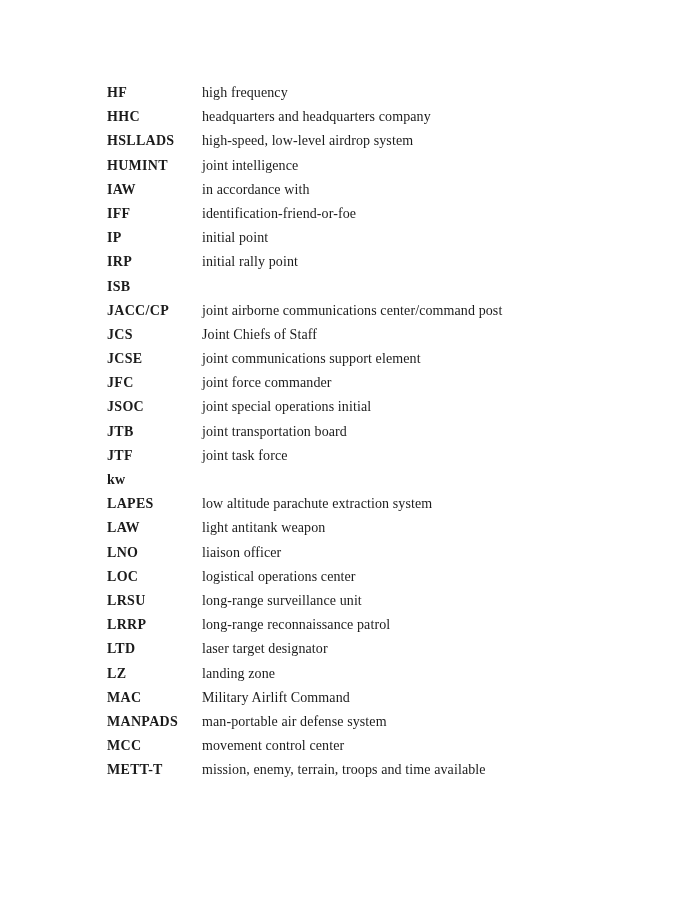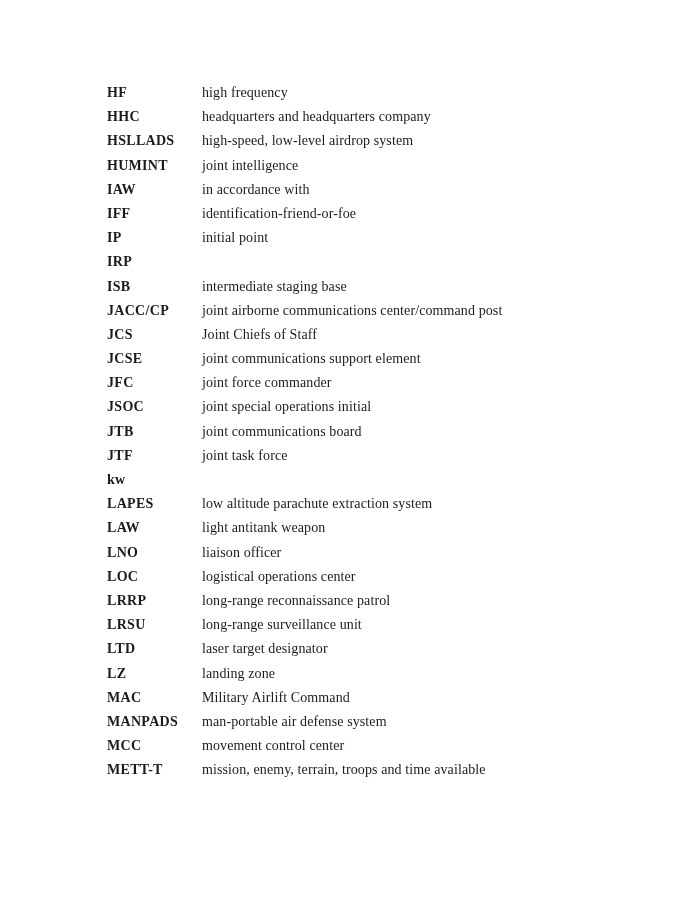--- a/index.html
+++ b/index.html
@@ -71,24 +71,24 @@
       <div class="row">
         <span class="abbr">IFF</span>
         <span class="def">identification-friend-or-foe</span>
       </div>
       <div class="row">
         <span class="abbr">IP</span>
         <span class="def">initial point</span>
       </div>
       <div class="row">
         <span class="abbr">IRP</span>
+        <span class="def">initial rally point</span>
       </div>
       <div class="row">
         <span class="abbr">ISB</span>
-        <span class="def">intermediate staging base</span>
       </div>
       <div class="row">
         <span class="abbr">JACC/CP</span>
         <span class="def">joint airborne communications center/command post</span>
       </div>
       <div class="row">
         <span class="abbr">JCS</span>
         <span class="def">Joint Chiefs of Staff</span>
       </div>
       <div class="row">
@@ -98,21 +98,21 @@
       <div class="row">
         <span class="abbr">JFC</span>
         <span class="def">joint force commander</span>
       </div>
       <div class="row">
         <span class="abbr">JSOC</span>
         <span class="def">joint special operations initial</span>
       </div>
       <div class="row">
         <span class="abbr">JTB</span>
-        <span class="def">joint communications board</span>
+        <span class="def">joint transportation board</span>
       </div>
       <div class="row">
         <span class="abbr">JTF</span>
         <span class="def">joint task force</span>
       </div>
       <div class="row">
         <span class="abbr">kw</span>
       </div>
       <div class="row">
         <span class="abbr">LAPES</span>
@@ -124,26 +124,26 @@
       </div>
       <div class="row">
         <span class="abbr">LNO</span>
         <span class="def">liaison officer</span>
       </div>
       <div class="row">
         <span class="abbr">LOC</span>
         <span class="def">logistical operations center</span>
       </div>
       <div class="row">
+        <span class="abbr">LRSU</span>
+        <span class="def">long-range surveillance unit</span>
+      </div>
+      <div class="row">
         <span class="abbr">LRRP</span>
         <span class="def">long-range reconnaissance patrol</span>
-      </div>
-      <div class="row">
-        <span class="abbr">LRSU</span>
-        <span class="def">long-range surveillance unit</span>
       </div>
       <div class="row">
         <span class="abbr">LTD</span>
         <span class="def">laser target designator</span>
       </div>
       <div class="row">
         <span class="abbr">LZ</span>
         <span class="def">landing zone</span>
       </div>
       <div class="row">

